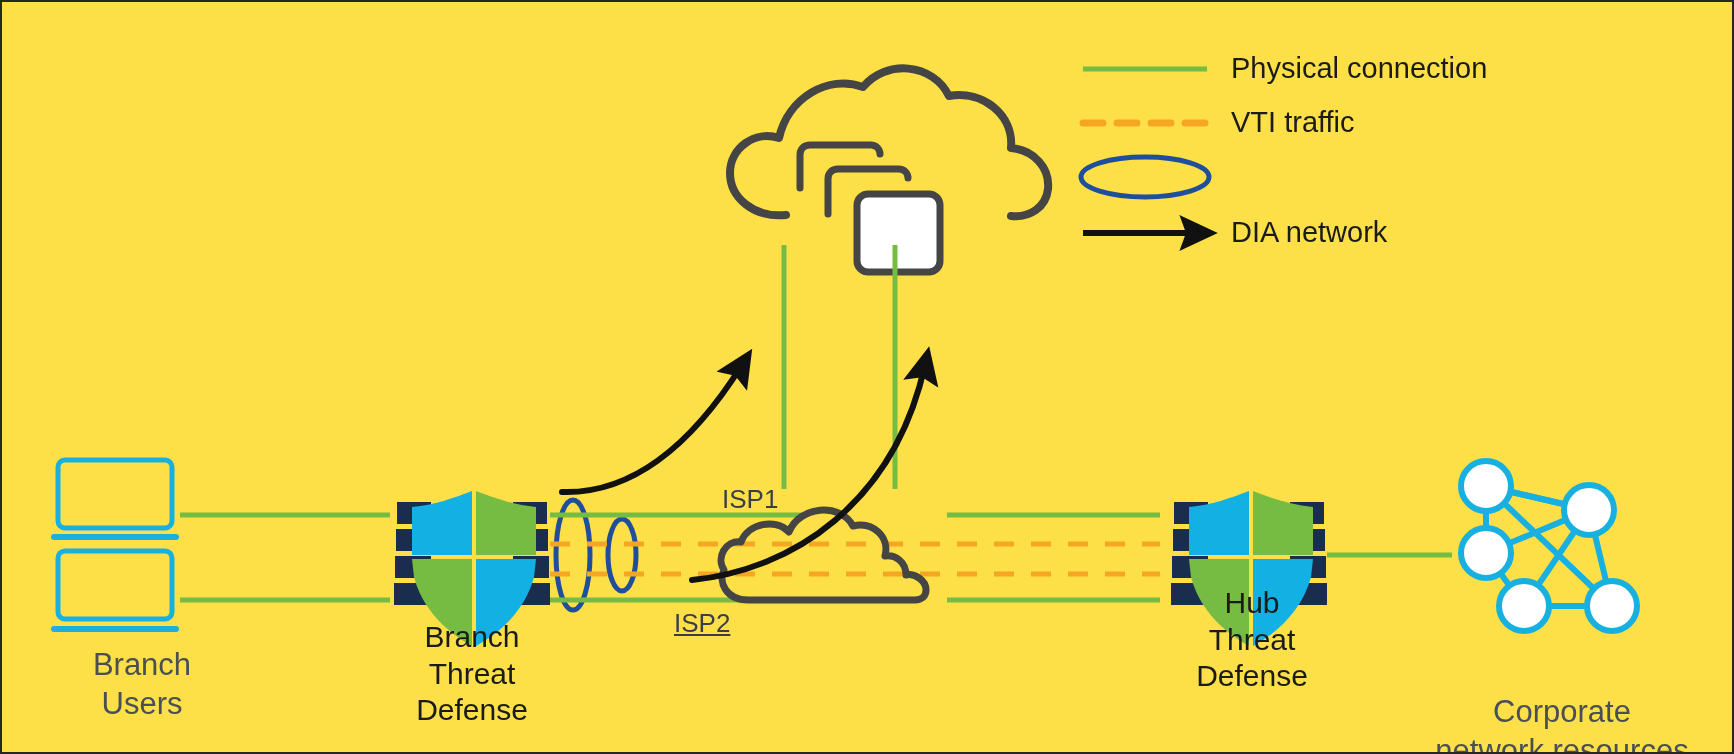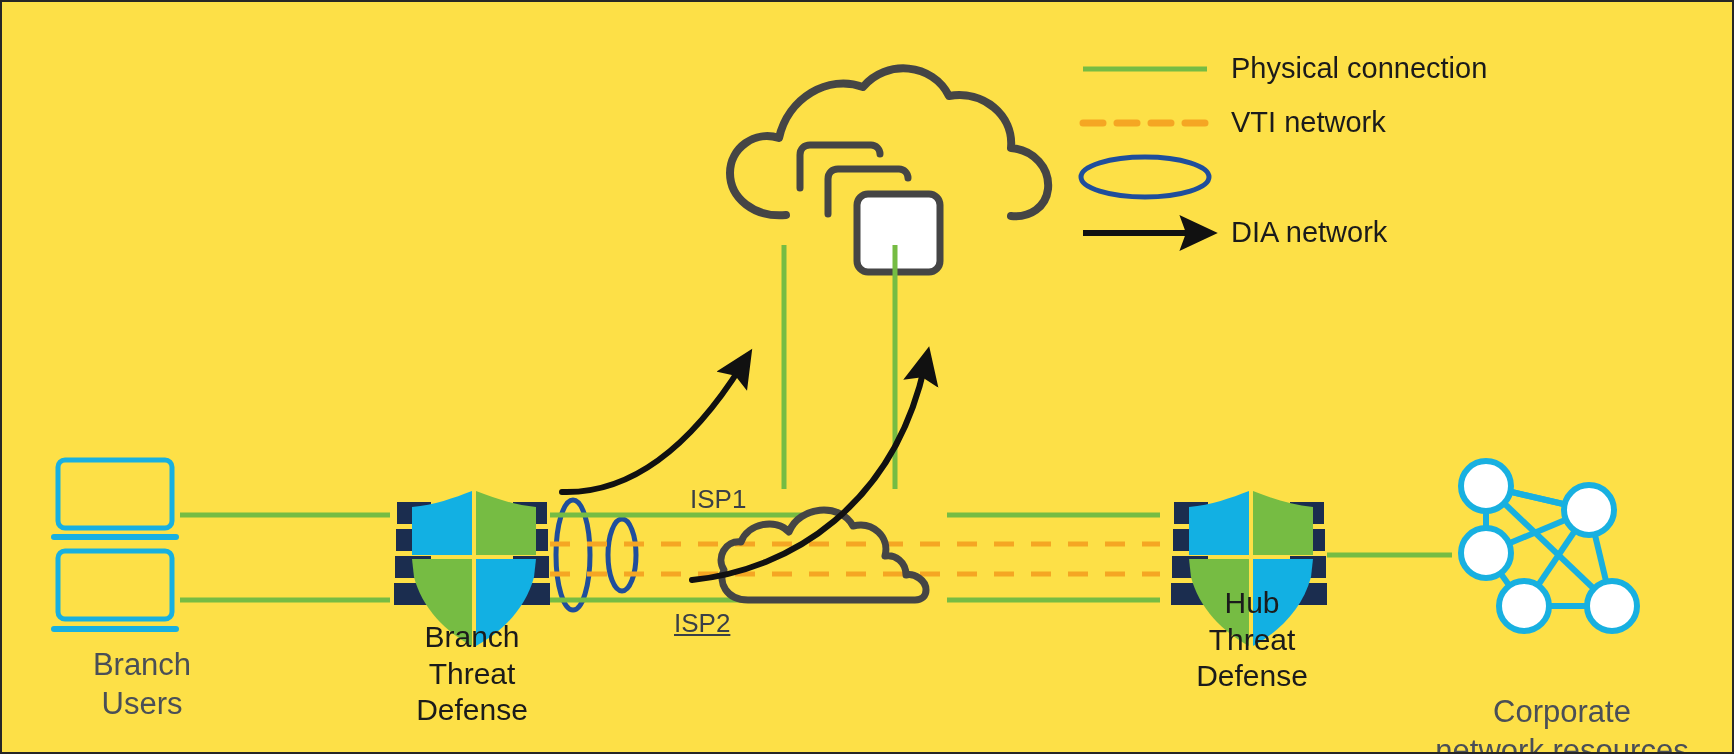--- a/index.html
+++ b/index.html
@@ -220,35 +220,35 @@
 
       <line x1="1081" y1="121" x2="1205" y2="121" stroke="#f5a623" stroke-width="7" stroke-dasharray="20 14" stroke-linecap="round"></line>
 
       <ellipse cx="1143" cy="175" rx="64" ry="20" fill="none" stroke="#1f4e9c" stroke-width="5"></ellipse>
 
       <line x1="1081" y1="231" x2="1193" y2="231" stroke="#111111" stroke-width="6" marker-end="url(#arrowhead-legend)"></line>
     </g>
   </svg>
 
   <div class="legend-label" style="left:1229px; top:50px;">Physical connection</div>
-  <div class="legend-label" style="left:1229px; top:104px;">VTI network</div>
+  <div class="legend-label" style="left:1229px; top:104px;">VTI traffic</div>
   <div class="legend-label" style="left:1229px; top:214px;">DIA network</div>
 
 
   <div class="soft-label" style="left:30px; top:644px; width:220px;">Branch
 Users</div>
 
   <div class="node-label" style="left:360px; top:617px; width:220px;">Branch
 Threat
 Defense</div>
 
   <div class="node-label" style="left:1140px; top:583px; width:220px;">Hub
 Threat
 Defense</div>
 
   <div class="soft-label" style="left:1400px; top:652px; width:320px;margin-top:39px;">Corporate
 network resources</div>
 
-  <div class="isp-label" style="left:688px; top:482px;text-align:right;">ISP1</div>
+  <div class="isp-label" style="left:720px; top:482px;text-align:right;">ISP1</div>
 
   <div class="isp-label" style="left:672px; top:606px;text-decoration:underline;">ISP2</div>
 
 </div>
 
 </body></html>

